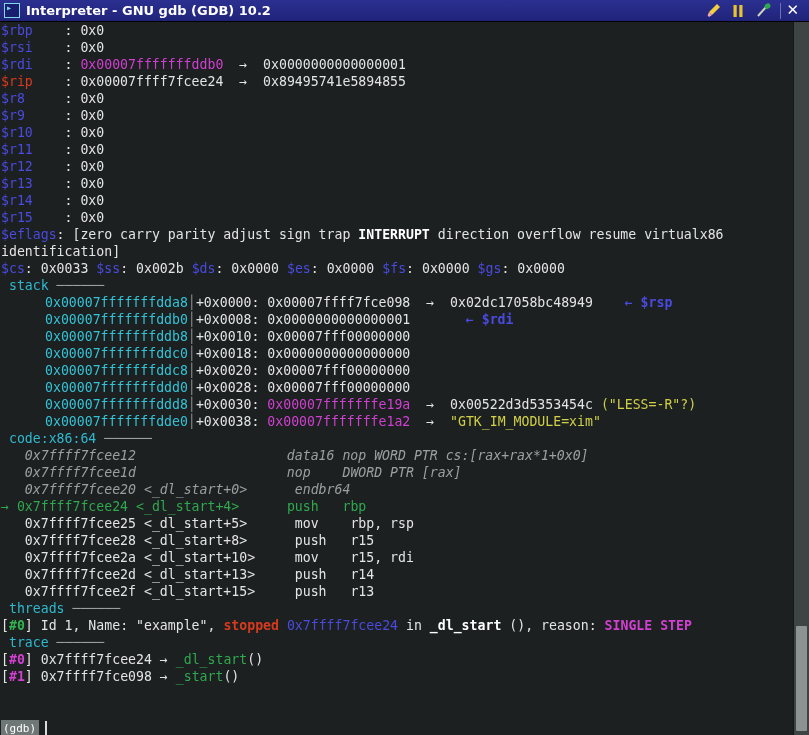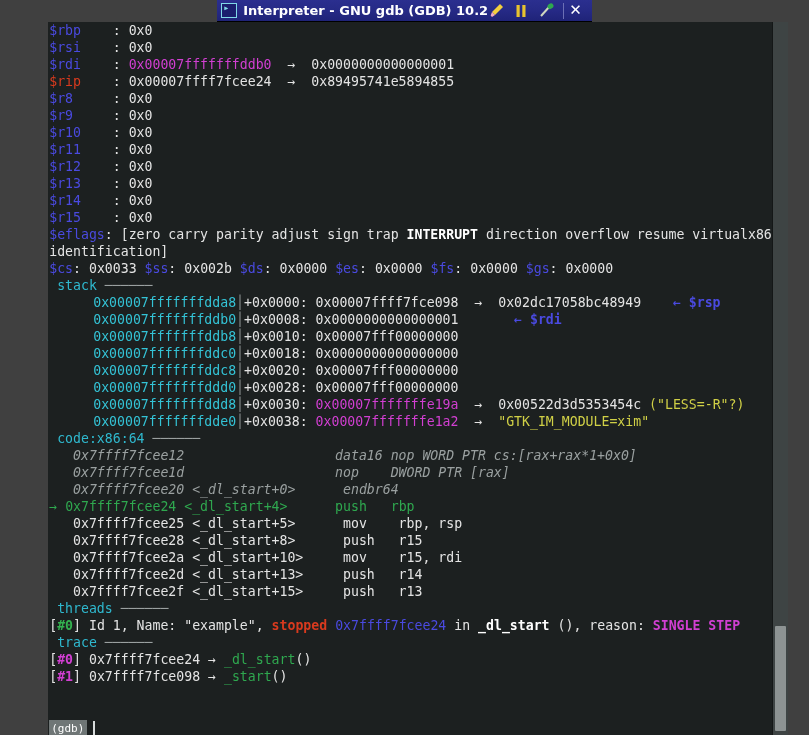--- a/index.html
+++ b/index.html
@@ -10,24 +10,23 @@
   body {
     width: 809px;
     height: 735px;
     overflow: hidden;
     font-family: "DejaVu Sans Mono", "Liberation Mono", monospace;
   }
   .window {
     width: 809px;
     height: 735px;
     position: relative;
-    background: #404040;
+    background: #22c55e;
     display: flex;
     flex-direction: column;
-    align-items: center;
   }
 
   
   .titlebar {
     height: 22px;
     background: linear-gradient(to bottom, #2b2f8f 0%, #262a86 50%, #1f2378 100%);
     display: flex;
     align-items: center;
     flex: 0 0 auto;
     padding: 0 2px 0 4px;
@@ -88,21 +87,20 @@
     display: flex;
     align-items: center;
   }
 
   
   .term-wrap {
     flex: 1 1 auto;
     display: flex;
     position: relative;
     overflow: hidden;
-    padding-left: 27px;
   }
   .term {
     flex: 1 1 auto;
     background: #1c2020;
     padding: 0px 0 0 0;
     overflow: hidden;
     position: relative;
   }
   .line {
     font-size: 13.2px;

